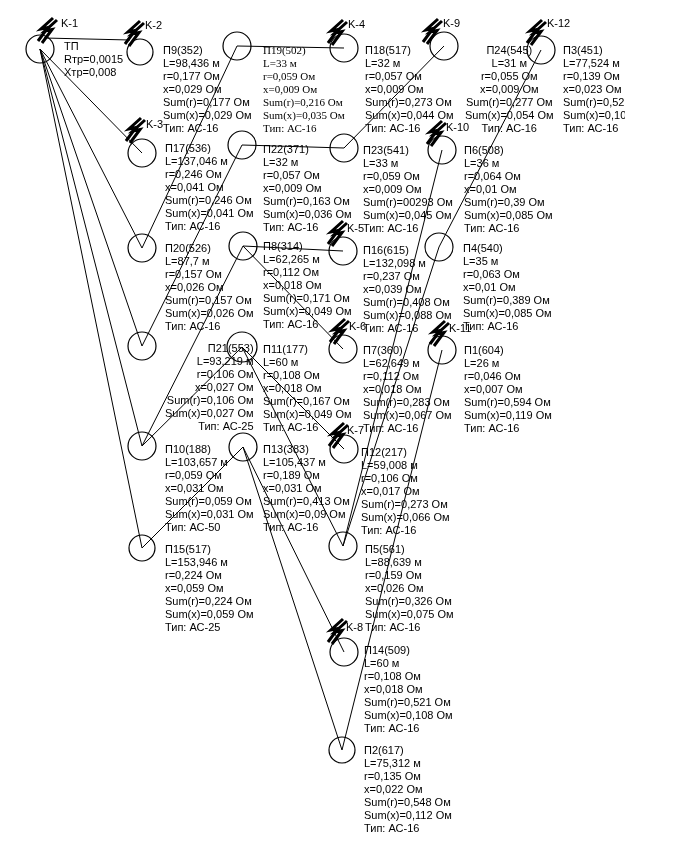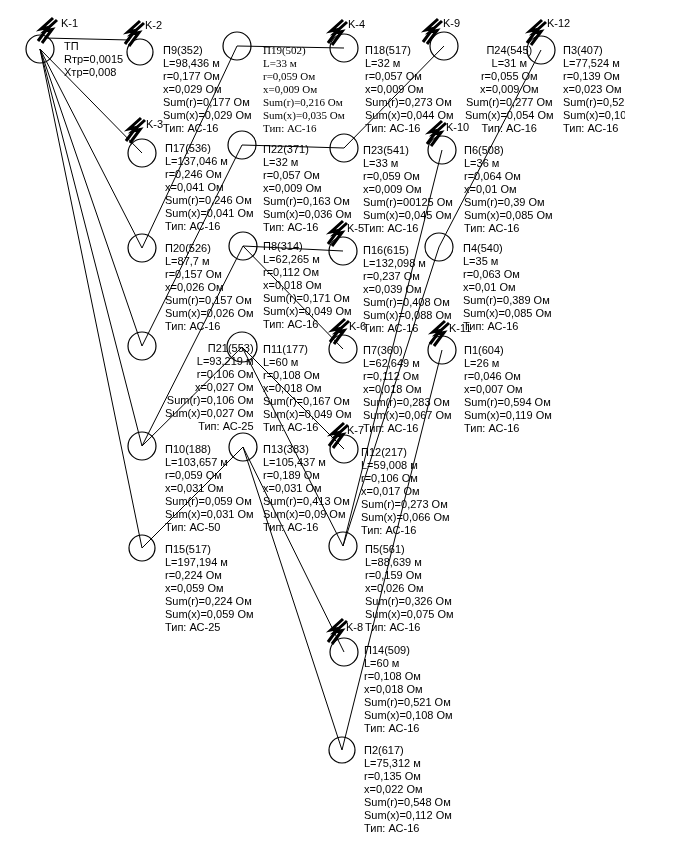--- a/index.html
+++ b/index.html
@@ -177,21 +177,21 @@
       <div class="textblock" style="left: 465px; top: 44px; text-align: center;">
         <div class="t-line">П24(545)</div>
         <div class="t-line">L=31 м</div>
         <div class="t-line">r=0,055 Ом</div>
         <div class="t-line">x=0,009 Ом</div>
         <div class="t-line">Sum(r)=0,277 Ом</div>
         <div class="t-line">Sum(x)=0,054 Ом</div>
         <div class="t-line">Тип: АС-16</div>
       </div>
       <div class="textblock" style="left: 563px; top: 44px;">
-        <div class="t-line">П3(407)</div>
+        <div class="t-line">П3(451)</div>
         <div class="t-line">L=77,524 м</div>
         <div class="t-line">r=0,139 Ом</div>
         <div class="t-line">x=0,023 Ом</div>
         <div class="t-line">Sum(r)=0,528 Ом</div>
         <div class="t-line">Sum(x)=0,108 Ом</div>
         <div class="t-line">Тип: АС-16</div>
       </div>
       <div class="textblock" style="left: 165px; top: 142px;">
         <div class="t-line">П17(536)</div>
         <div class="t-line">L=137,046 м</div>
@@ -208,21 +208,21 @@
         <div class="t-line">x=0,009 Ом</div>
         <div class="t-line">Sum(r)=0,163 Ом</div>
         <div class="t-line">Sum(x)=0,036 Ом</div>
         <div class="t-line">Тип: АС-16</div>
       </div>
       <div class="textblock" style="left: 363px; top: 144px;">
         <div class="t-line">П23(541)</div>
         <div class="t-line">L=33 м</div>
         <div class="t-line">r=0,059 Ом</div>
         <div class="t-line">x=0,009 Ом</div>
-        <div class="t-line">Sum(r)=00125 Ом</div>
+        <div class="t-line">Sum(r)=00293 Ом</div>
         <div class="t-line">Sum(x)=0,045 Ом</div>
         <div class="t-line">Тип: АС-16</div>
       </div>
       <div class="textblock" style="left: 464px; top: 144px;">
         <div class="t-line">П6(508)</div>
         <div class="t-line">L=36 м</div>
         <div class="t-line">r=0,064 Ом</div>
         <div class="t-line">x=0,01 Ом</div>
         <div class="t-line">Sum(r)=0,39 Ом</div>
         <div class="t-line">Sum(x)=0,085 Ом</div>
@@ -322,21 +322,21 @@
         <div class="t-line">П12(217)</div>
         <div class="t-line">L=59,008 м</div>
         <div class="t-line">r=0,106 Ом</div>
         <div class="t-line">x=0,017 Ом</div>
         <div class="t-line">Sum(r)=0,273 Ом</div>
         <div class="t-line">Sum(x)=0,066 Ом</div>
         <div class="t-line">Тип: АС-16</div>
       </div>
       <div class="textblock" style="left: 165px; top: 543px;">
         <div class="t-line">П15(517)</div>
-        <div class="t-line">L=197,194 м</div>
+        <div class="t-line">L=153,946 м</div>
         <div class="t-line">r=0,224 Ом</div>
         <div class="t-line">x=0,059 Ом</div>
         <div class="t-line">Sum(r)=0,224 Ом</div>
         <div class="t-line">Sum(x)=0,059 Ом</div>
         <div class="t-line">Тип: АС-25</div>
       </div>
       <div class="textblock" style="left: 365px; top: 543px;">
         <div class="t-line">П5(561)</div>
         <div class="t-line">L=88,639 м</div>
         <div class="t-line">r=0,159 Ом</div>

